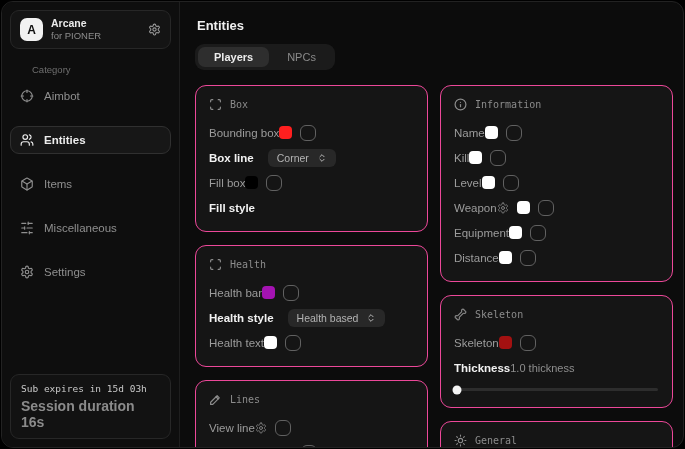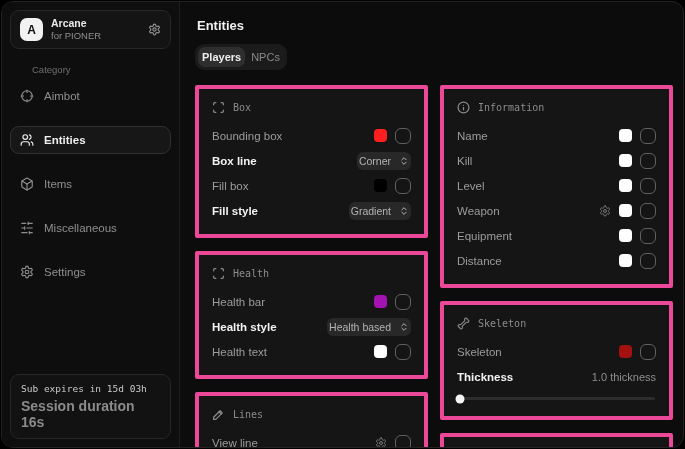--- a/index.html
+++ b/index.html
@@ -20,34 +20,34 @@
   .nav-item.active { background:#171717; border-color:#303030; color:#ededed; font-weight:600; }
   .nav-item .ic { color:inherit; }
   .sidebar-footer { margin-top:auto; background:#121212; border:1px solid #272727; border-radius:9px; padding:8px 10px; }
   .sf1 { font-family:"DejaVu Sans Mono",monospace; font-size:9.5px; color:#c9c9c9; white-space:nowrap; }
   .sf2 { font-size:14px; color:#8b8b8b; font-weight:700; margin-top:4px; }
 
   
   .main { flex:1; padding:13px 10px 10px 15px; display:flex; flex-direction:column; overflow:hidden; }
   .main-title { font-size:13px; font-weight:700; color:#f0f0f0; margin:3px 0 11px 2px; }
   .tabs { display:inline-flex; background:#1b1b1b; border-radius:9px; padding:3px; gap:2px; align-self:flex-start; }
-  .tab { font-size:11px; padding:4px 4px; border-radius:7px; color:#8a8a8a; cursor:pointer; }
+  .tab { font-size:11px; padding:4px 16px; border-radius:7px; color:#8a8a8a; cursor:pointer; }
   .tab.active { background:#2e2e2e; color:#ededed; font-weight:600; }
   .content { display:flex; gap:12px; margin-top:15px; align-items:flex-start; }
   .col { display:flex; flex-direction:column; gap:13px; flex:1; min-width:0; }
-  .card { background:#151515; border:4px solid #ec4899; border-radius:2px; padding:10px 13px 12px; }
+  .card { background:#151515; border:1px solid #ec4899; border-radius:11px; padding:10px 13px 12px; }
   .card-head { display:flex; align-items:center; gap:8px; color:#8c8c8c; font-family:"DejaVu Sans Mono",monospace; font-size:10px; margin:2px 0 10px; }
-  .row { display:flex; align-items:center; justify-content:space-between; min-height:23px; }
+  .row { display:flex; align-items:center; min-height:23px; }
   .row + .row { margin-top:2px; }
   .row-label { font-size:11.5px; color:#9c9c9c; }
   .row-label.bright { color:#f2f2f2; font-weight:600; }
   .controls { display:flex; align-items:center; gap:8px; }
   .swatch { width:13px; height:13px; border-radius:4px; display:inline-block; flex:0 0 13px; }
   .checkbox { width:16px; height:16px; border:1.5px solid #616161; border-radius:6px; display:inline-block; cursor:pointer; flex:0 0 16px; }
-  .dropdown { display:flex; align-items:center; gap:8px; background:#282828; border-radius:6px; padding:3px 2px; color:#b3b3b3; font-size:10.5px; cursor:pointer; }
+  .dropdown { display:flex; align-items:center; gap:8px; background:#282828; border-radius:6px; padding:3px 9px; color:#b3b3b3; font-size:10.5px; cursor:pointer;margin-left:14px; }
   .mini-gear { color:#7c7c7c; display:flex; cursor:pointer; }
   .value { font-size:11px; color:#8e8e8e; }
   .slider { position:relative; height:3px; background:#2d2d2d; border-radius:2px; margin:9px 1px 4px; cursor:pointer; }
   .slider-fill { position:absolute; left:0; top:0; bottom:0; background:#f0f0f0; border-radius:2px; }
   .slider-thumb { position:absolute; top:50%; width:9px; height:9px; background:#f5f5f5; border-radius:50%; transform:translate(-50%,-50%); cursor:pointer; }
   .ic { width:13px; height:13px; display:block; }
   .ic14 { width:14px; height:14px; }
   .ic12 { width:12px; height:12px; }
   .ic10 { width:10px; height:10px; }
 </style>
@@ -172,28 +172,20 @@
           </div>
           <div class="row">
             <span class="row-label">Fill box</span>
             <span class="controls">
               <span class="swatch" style="background: rgb(0, 0, 0);"></span>
               <span class="checkbox"></span>
             </span>
           </div>
           <div class="row">
             <span class="row-label bright">Fill style</span>
-            <span class="dropdown">
-              <span>Gradient</span>
-              <span>
-                  <svg class="ic ic10" viewBox="0 0 24 24" fill="none" stroke="currentColor" stroke-width="2.4" stroke-linecap="round" stroke-linejoin="round">
-                    <path d="m7 15 5 5 5-5M7 9l5-5 5 5"></path>
-                  </svg>
-                </span>
-            </span>
           </div>
         </div>
 
         <div class="card">
           <div class="card-head">
             <span>
                 <svg class="ic" viewBox="0 0 24 24" fill="none" stroke="currentColor" stroke-width="2.2" stroke-linecap="round" stroke-linejoin="round">
                   <path d="M3 7V5a2 2 0 0 1 2-2h2M17 3h2a2 2 0 0 1 2 2v2M21 17v2a2 2 0 0 1-2 2h-2M7 21H5a2 2 0 0 1-2-2v-2"></path>
                 </svg>
               </span>

